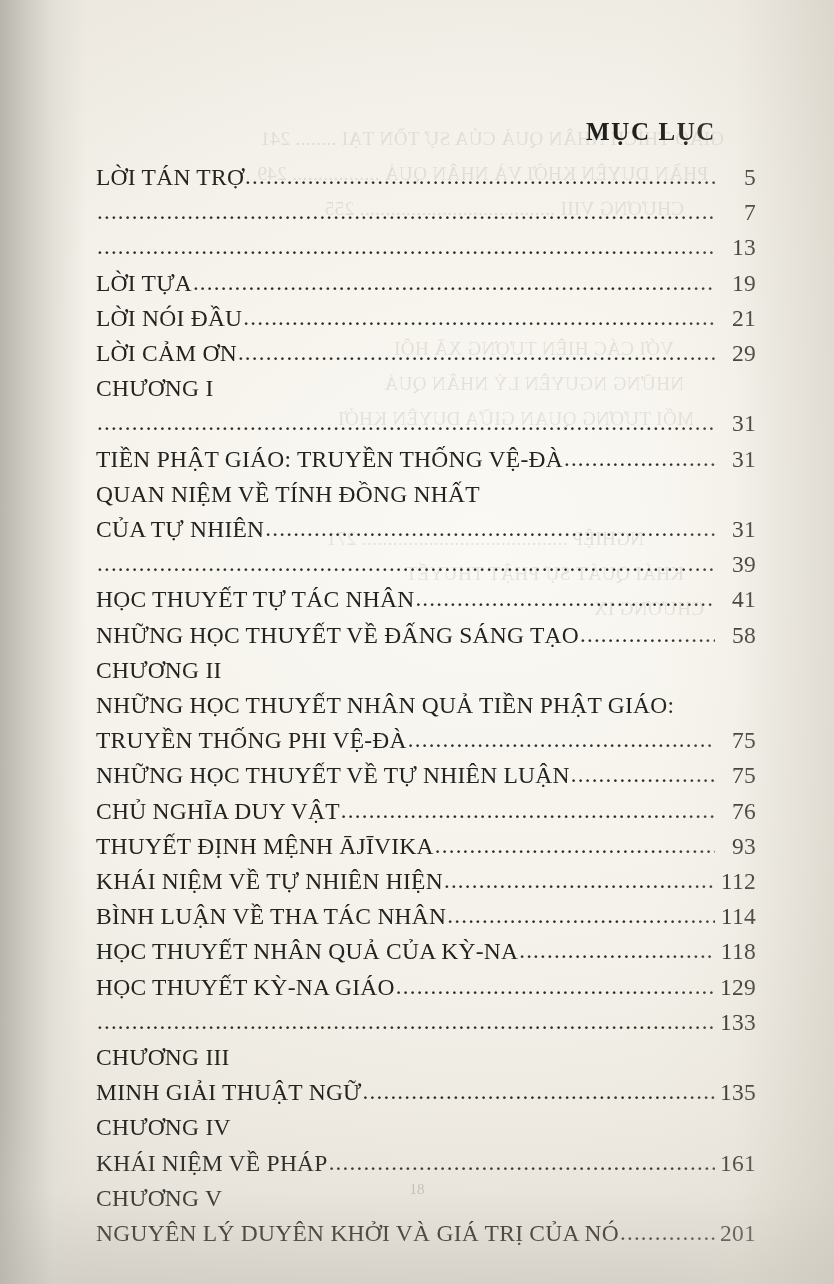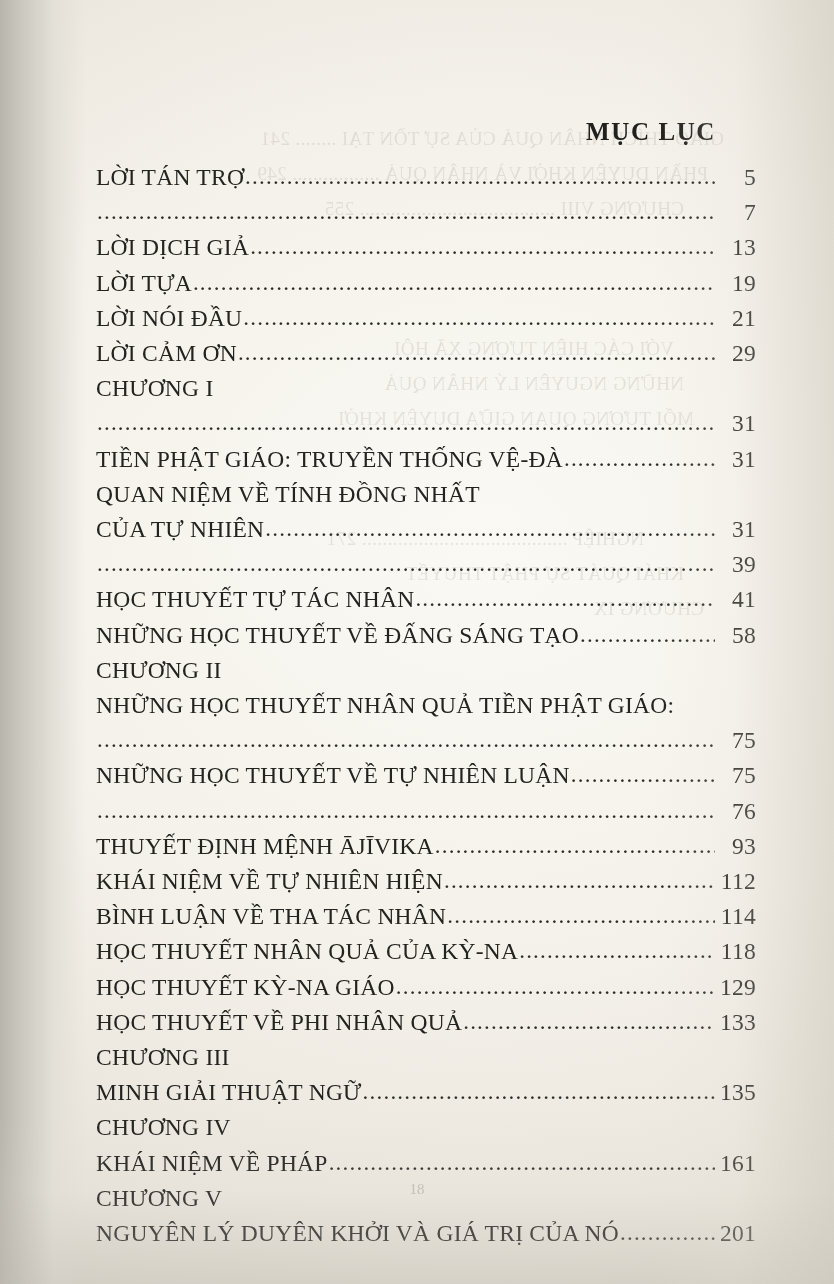--- a/index.html
+++ b/index.html
@@ -155,21 +155,20 @@
         <li class="toc-row">
           <span class="toc-label">LỜI TÁN TRỢ</span>
           <span class="toc-dots">........................................................................................................................</span>
           <span class="toc-page">5</span>
         </li>
         <li class="toc-row">
           <span class="toc-dots">........................................................................................................................</span>
           <span class="toc-page">7</span>
         </li>
         <li class="toc-row">
-          <span class="toc-label">LỜI DỊCH GIẢ</span>
           <span class="toc-dots">........................................................................................................................</span>
           <span class="toc-page">13</span>
         </li>
         <li class="toc-row">
           <span class="toc-label">LỜI TỰA</span>
           <span class="toc-dots">........................................................................................................................</span>
           <span class="toc-page">19</span>
         </li>
         <li class="toc-row">
           <span class="toc-label">LỜI NÓI ĐẦU</span>
@@ -215,29 +214,31 @@
           <span class="toc-dots">........................................................................................................................</span>
           <span class="toc-page">58</span>
         </li>
         <li class="toc-row plain">
           <span class="toc-label">CHƯƠNG II</span>
         </li>
         <li class="toc-row plain">
           <span class="toc-label">NHỮNG HỌC THUYẾT NHÂN QUẢ TIỀN PHẬT GIÁO:</span>
         </li>
         <li class="toc-row">
+          <span class="toc-label">TRUYỀN THỐNG PHI VỆ-ĐÀ</span>
           <span class="toc-dots">........................................................................................................................</span>
           <span class="toc-page">75</span>
         </li>
         <li class="toc-row">
           <span class="toc-label">NHỮNG HỌC THUYẾT VỀ TỰ NHIÊN LUẬN</span>
           <span class="toc-dots">........................................................................................................................</span>
           <span class="toc-page">75</span>
         </li>
         <li class="toc-row">
+          <span class="toc-label">CHỦ NGHĨA DUY VẬT</span>
           <span class="toc-dots">........................................................................................................................</span>
           <span class="toc-page">76</span>
         </li>
         <li class="toc-row">
           <span class="toc-label">THUYẾT ĐỊNH MỆNH ĀJĪVIKA</span>
           <span class="toc-dots">........................................................................................................................</span>
           <span class="toc-page">93</span>
         </li>
         <li class="toc-row">
           <span class="toc-label">KHÁI NIỆM VỀ TỰ NHIÊN HIỆN</span>
@@ -253,21 +254,20 @@
           <span class="toc-label">HỌC THUYẾT NHÂN QUẢ CỦA KỲ-NA</span>
           <span class="toc-dots">........................................................................................................................</span>
           <span class="toc-page">118</span>
         </li>
         <li class="toc-row">
           <span class="toc-label">HỌC THUYẾT KỲ-NA GIÁO</span>
           <span class="toc-dots">........................................................................................................................</span>
           <span class="toc-page">129</span>
         </li>
         <li class="toc-row">
-          <span class="toc-label">HỌC THUYẾT VỀ PHI NHÂN QUẢ</span>
           <span class="toc-dots">........................................................................................................................</span>
           <span class="toc-page">133</span>
         </li>
         <li class="toc-row plain">
           <span class="toc-label">CHƯƠNG III</span>
         </li>
         <li class="toc-row">
           <span class="toc-label">MINH GIẢI THUẬT NGỮ</span>
           <span class="toc-dots">........................................................................................................................</span>
           <span class="toc-page">135</span>

